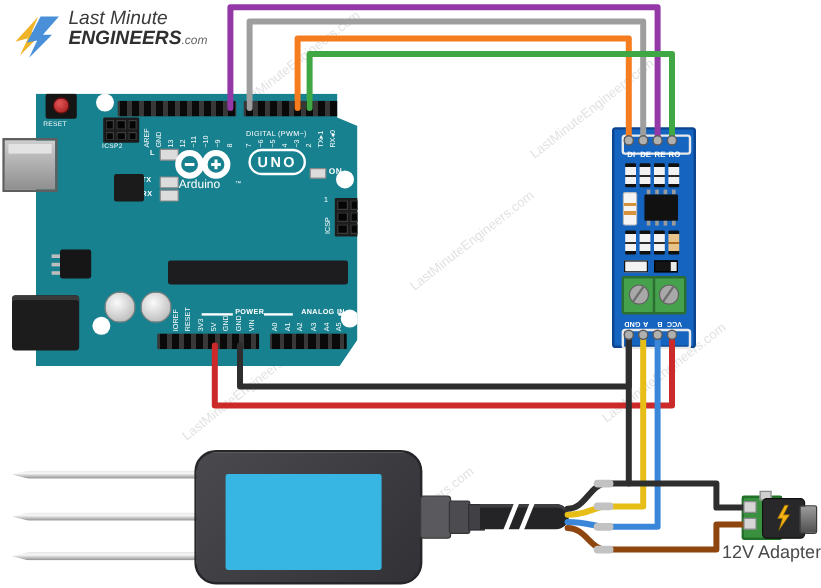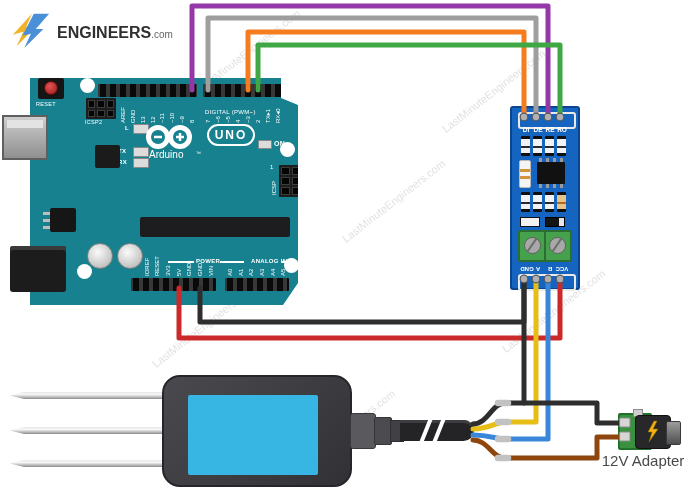--- a/index.html
+++ b/index.html
@@ -48,21 +48,22 @@
   <span class="wm" style="left:330px;top:195px">LastMinuteEngineers.com</span>
   <span class="wm" style="left:140px;top:320px">LastMinuteEngineers.com</span>
   <span class="wm" style="left:430px;top:85px">LastMinuteEngineers.com</span>
   <span class="wm" style="left:490px;top:305px">LastMinuteEngineers.com</span>
   <span class="wm" style="left:280px;top:425px">LastMinuteEngineers.com</span>
 
   <svg class="abs" style="left:7px;top:6px" width="46" height="44" viewBox="0 0 48 46">
     <polygon points="6,30 26,8 20,22 34,18 10,42 17,27" fill="#F0B429"></polygon>
     <polygon points="28,8 44,8 30,24 38,24 18,44 25,29 16,31" fill="#4A90D9"></polygon>
   </svg>
-  <div class="txt" style="left:57px;top:24px;font-size:16px;font-weight:bold;color:#2f2f2f"><span>ENGINEERS</span><span style="font-size:10px;font-weight:normal;color:#666">.com</span></div>
+  <div class="txt" style="left:57px;top:7px;font-size:16px;font-style:italic;color:#3b3b3b">Last Minute</div>
+  <div class="txt" style="left:57px;top:24px;font-size:16px;font-style:italic;font-weight:bold;color:#2f2f2f"><span>ENGINEERS</span><span style="font-size:10px;font-weight:normal;color:#666">.com</span></div>
 
   <div id="board">
 
     <div class="hole" style="left:50px;top:0"></div>
     <div class="hole" style="left:250px;top:64px"></div>
     <div class="hole" style="left:254px;top:180px"></div>
     <div class="hole" style="left:47px;top:186px"></div>
 
     <div class="abs" style="left:8px;top:0;width:26px;height:21px;background:#151515;border-radius:2px">
       <div class="abs" style="left:6px;top:3px;width:14px;height:14px;border-radius:50%;

